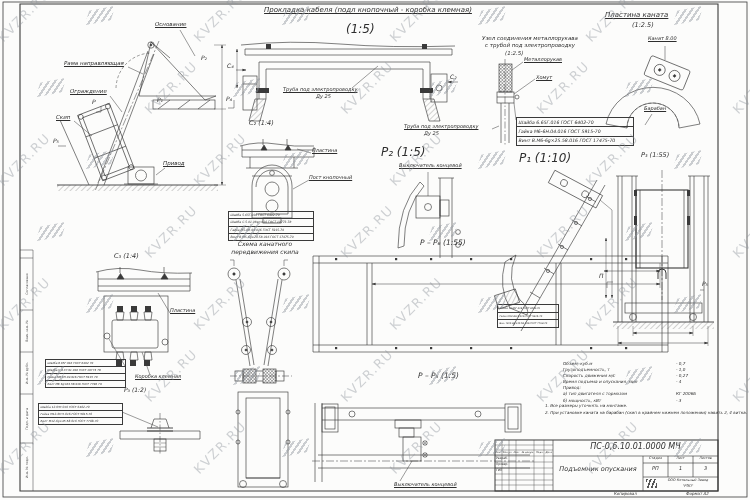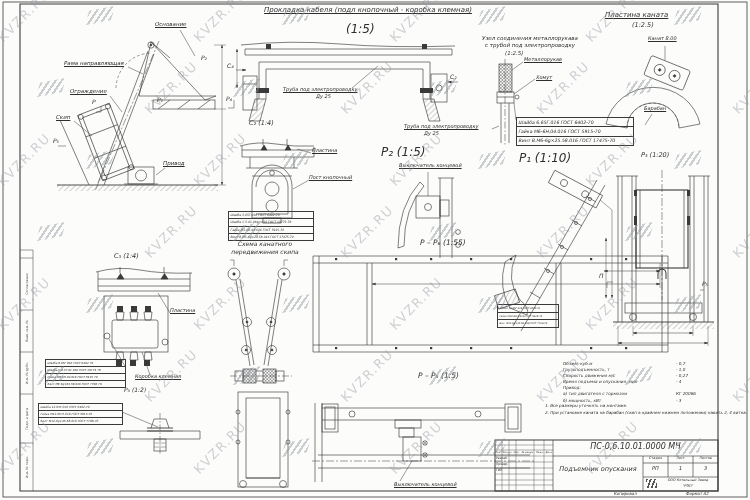--- a/index.html
+++ b/index.html
@@ -363,21 +363,21 @@
 <span class="lbl u" style="left:135px;top:374px;font-size:5px">Коробка клемная</span>
 <span class="lbl" style="left:124px;top:387px;font-size:6px">P₃ (1:2)</span>
 
 <span class="lbl" style="left:420px;top:239px;font-size:7.5px">P – P₆ (1:55)</span>
 <span class="lbl" style="left:418px;top:372px;font-size:7.5px">P – P₅ (1:5)</span>
 <span class="lbl u" style="left:394px;top:482px;font-size:5px">Выключатель концевой</span>
 
 <span class="lbl" style="left:519px;top:152px;font-size:12px">P₁ (1:10)</span>
 <span class="lbl" style="left:381px;top:146px;font-size:12px">P₂ (1:5)</span>
 <span class="lbl u" style="left:399px;top:163px;font-size:5px">Выключатель концевой</span>
-<span class="lbl" style="left:641px;top:152px;font-size:6.5px">P₃ (1:20)</span>
+<span class="lbl" style="left:641px;top:152px;font-size:6.5px">P₃ (1:55)</span>
 <span class="lbl" style="left:599px;top:273px;font-size:6px">П</span>
 <span class="lbl" style="left:702px;top:281px;font-size:6px">P₅</span>
 
 <div class="pbox" style="left:516px;top:117px;width:118px;height:29px">
 <div class="prow" style="font-size:4.6px">Шайба 6.65Г.016 ГОСТ 6402-70</div>
 <div class="prow" style="font-size:4.6px">Гайка М6-6Н.04.016 ГОСТ 5915-70</div>
 <div class="prow" style="font-size:4.6px">Винт В.М6-6g×25.58.016 ГОСТ 17475-70</div>
 </div>
 <div class="pbox" style="left:228px;top:211px;width:86px;height:30px">
 <div class="prow" style="font-size:3px">Шайба 5.65Г.016 ГОСТ 6402-70</div>

